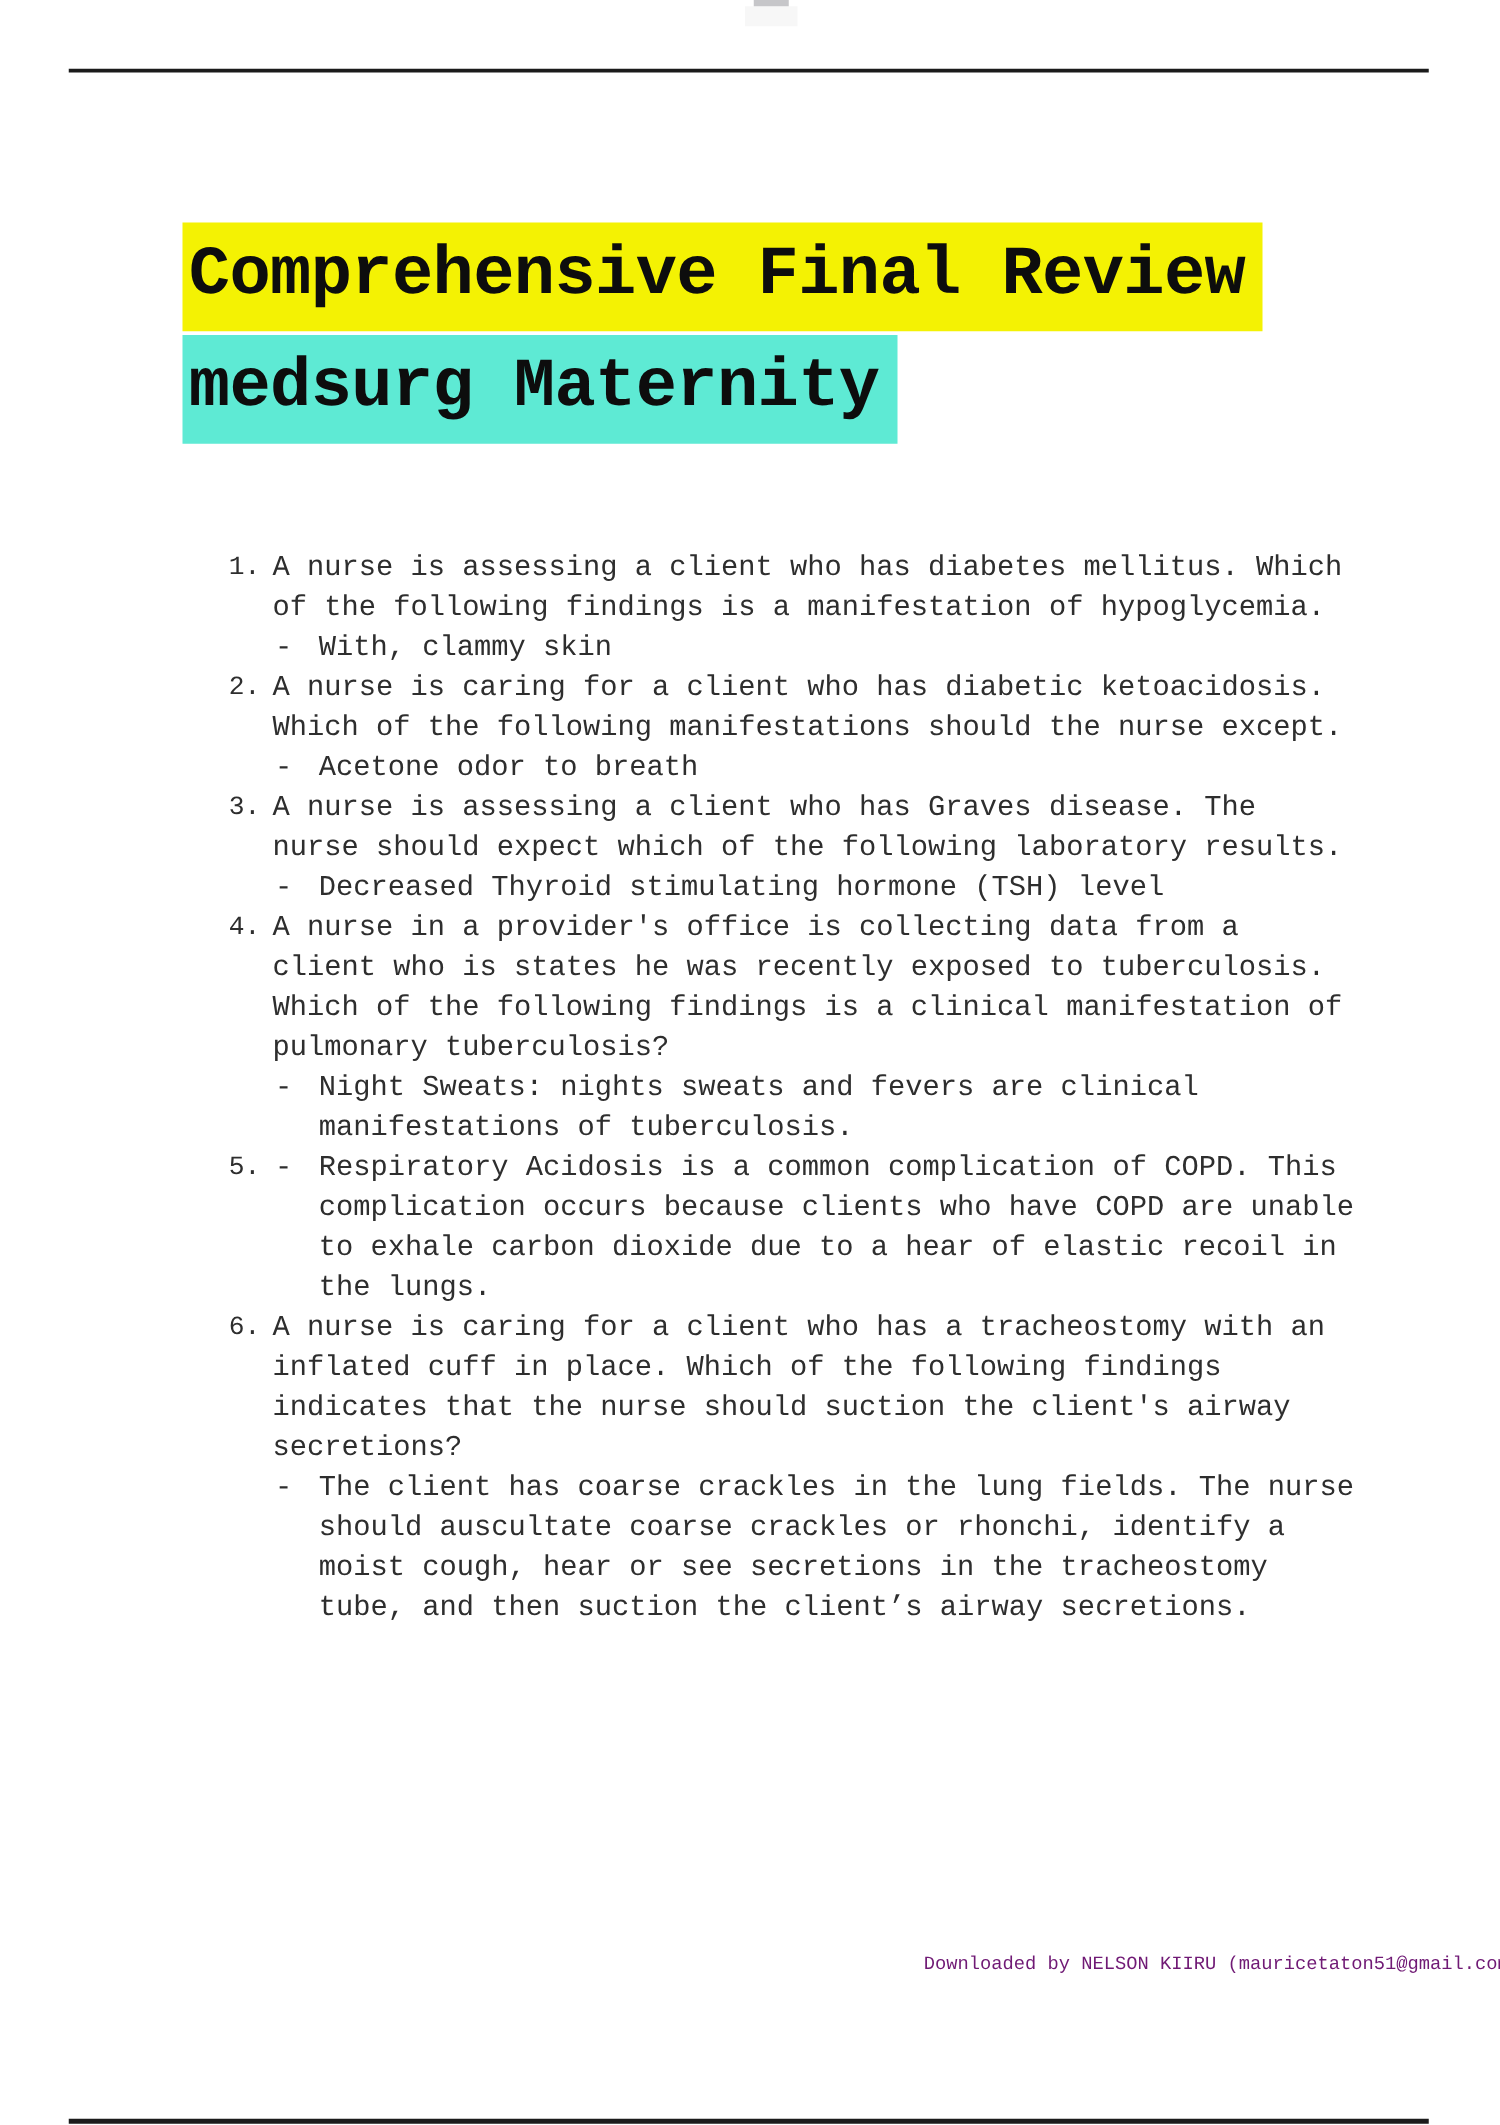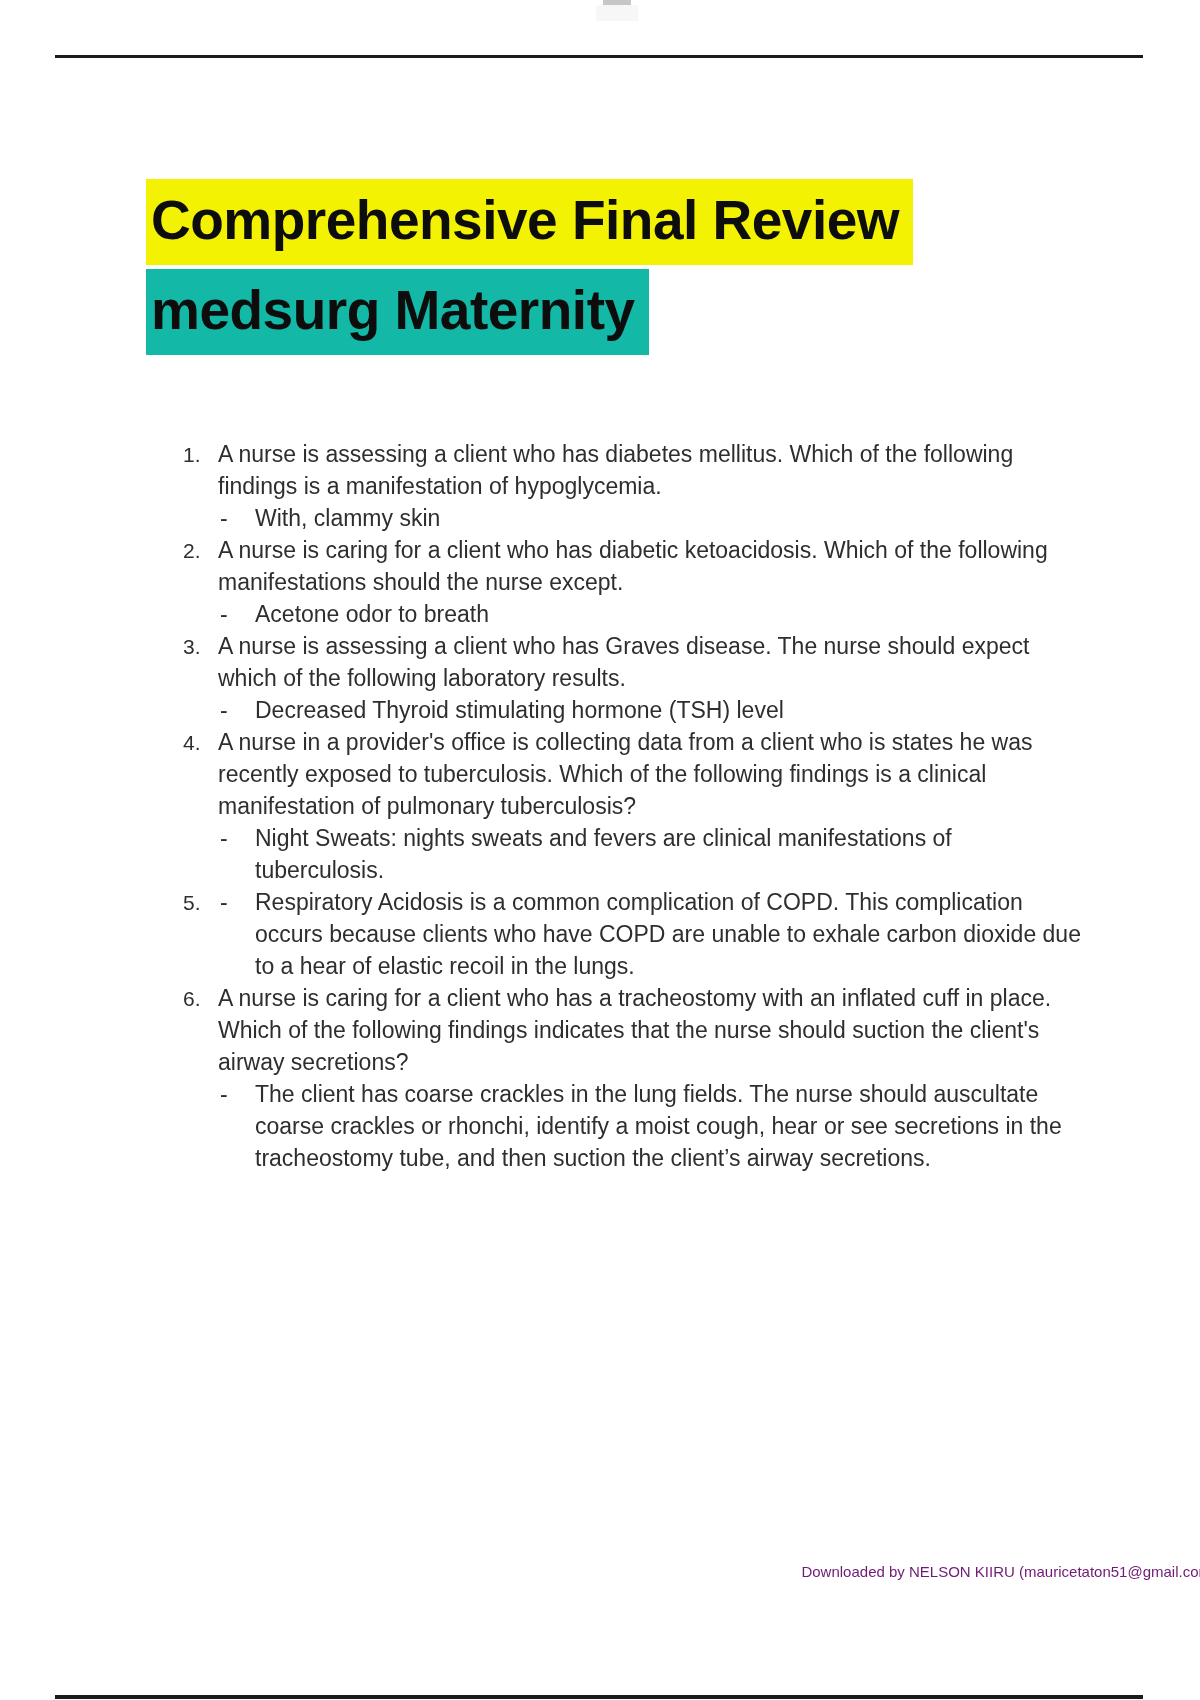--- a/index.html
+++ b/index.html
@@ -1,21 +1,21 @@
 <!DOCTYPE html>
 <html><head>
 <meta charset="utf-8">
 <style>
   html, body { margin: 0; padding: 0; background: #ffffff; }
   .page {
     position: relative;
     width: 1200px;
     height: 1700px;
     background: #ffffff;
-    font-family: Liberation Sans, sans-serif;
+    font-family: Liberation Mono, monospace;
     overflow: hidden;
   }
   .top-artifact {
     position: absolute;
     left: 603px; top: 0;
     width: 28px; height: 5px;
     background: #c6c6c9;
   }
   .top-artifact-glow {
     position: absolute;
@@ -83,21 +83,21 @@
 
 <div class="page">
 
   <div class="top-artifact-glow"></div>
   <div class="top-artifact"></div>
 
   <div class="rule top"></div>
 
   <h1 class="title-block">
     <span class="title-line"><span class="hl" style="background: rgb(244, 242, 3);">Comprehensive Final Review</span></span>
-    <span class="title-line"><span class="hl" style="background: #14b8a6;">medsurg Maternity</span></span>
+    <span class="title-line"><span class="hl" style="background: #5eead4;">medsurg Maternity</span></span>
   </h1>
 
   <div class="qa-block">
     <ol class="q-list">
         <li class="q-item">
       <span class="q-num">1.</span>
       <div class="q-body">
         <div class="q-text">A nurse is assessing a client who has diabetes mellitus. Which of the following findings is a manifestation of hypoglycemia.</div>
         <div class="a-list">
               <div class="a-row">

